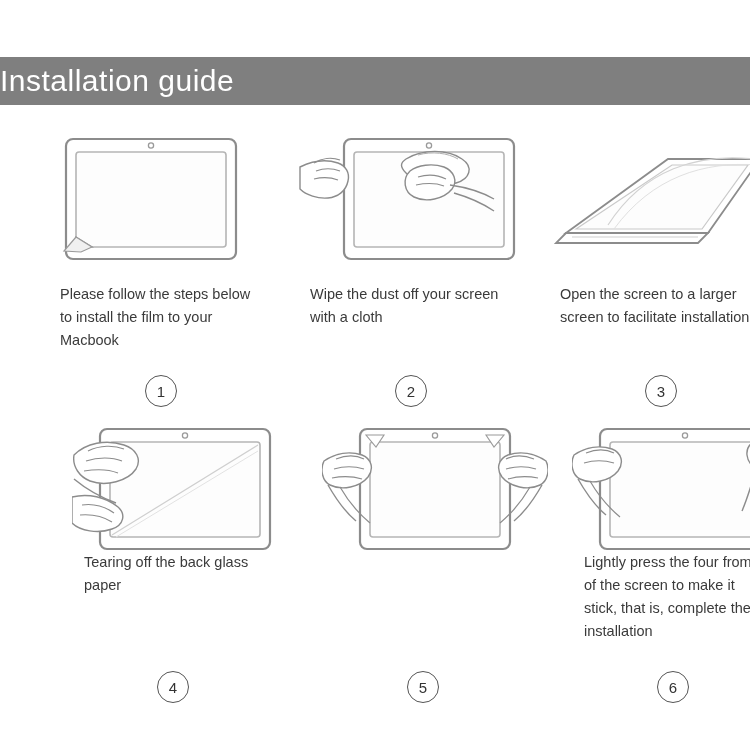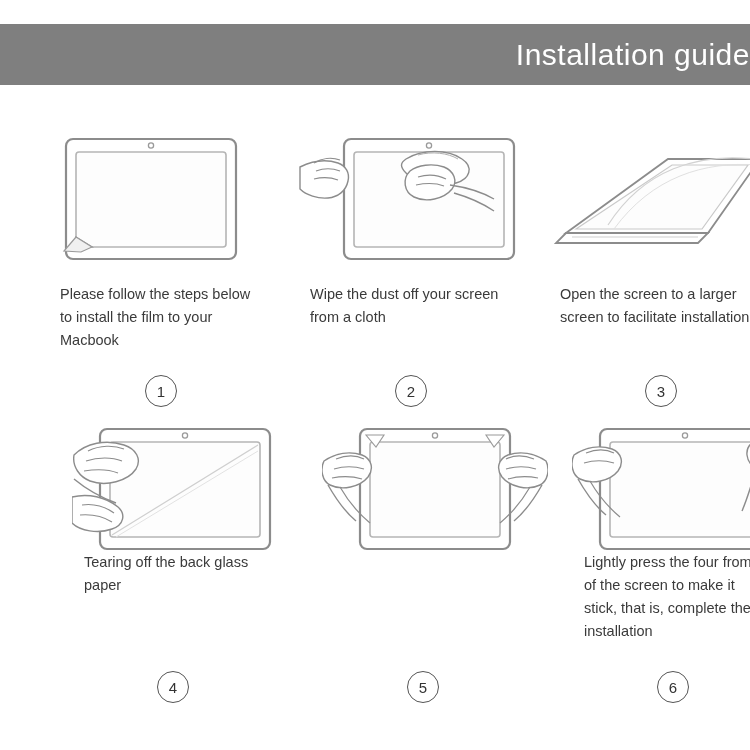--- a/index.html
+++ b/index.html
@@ -17,27 +17,27 @@
   .page {
     position: relative;
     width: 750px;
     height: 750px;
     background: #ffffff;
   }
   
   .header {
     position: absolute;
     left: 0;
-    top: 24px;
-    width: 750px;
-    height: 61px;
+    top: 57px;
+    width: 750px;
+    height: 48px;
     background: #7f7f7f;
     display: flex;
     align-items: center;
-    justify-content: flex-end;
+    justify-content: flex-start;
   }
   .header-title {
     color: #ffffff;
     font-size: 30px;
     font-weight: normal;
     letter-spacing: 0.5px;
   }
   
   .grid {
     position: absolute;
@@ -151,21 +151,21 @@
             <path d="M120 30 C134 26 150 28 160 34" fill="none" stroke="#b0b0b0" stroke-width="1"></path>
 
             <path d="M112 46 C120 40 134 38 146 42 C156 46 160 56 154 64 C146 74 128 78 116 72 C106 67 104 54 112 46 Z" fill="#ffffff" stroke="#8c8c8c" stroke-width="1.4"></path>
             <path d="M120 52 C130 49 140 50 148 54" fill="none" stroke="#8c8c8c" stroke-width="1.1"></path>
             <path d="M118 60 C128 58 138 58 146 61" fill="none" stroke="#8c8c8c" stroke-width="1.1"></path>
 
             <path d="M152 60 C166 62 182 66 196 74" fill="none" stroke="#8c8c8c" stroke-width="1.4"></path>
             <path d="M156 68 C170 72 184 78 196 86" fill="none" stroke="#8c8c8c" stroke-width="1.4"></path>
           </svg>
         </div>
-        <div class="caption">Wipe the dust off your screen from a cloth</div>
+        <div class="caption">Wipe the dust off your screen with a cloth</div>
         <div class="numwrap">
           <div class="num">2</div>
         </div>
       </div>
 
       <div class="cell">
         <div class="art">
           <svg width="226" height="140" viewBox="0 0 226 140">
 
             <path d="M8 118 L150 118 L160 108 L18 108 Z" fill="#ffffff" stroke="#8c8c8c" stroke-width="1.8"></path>

